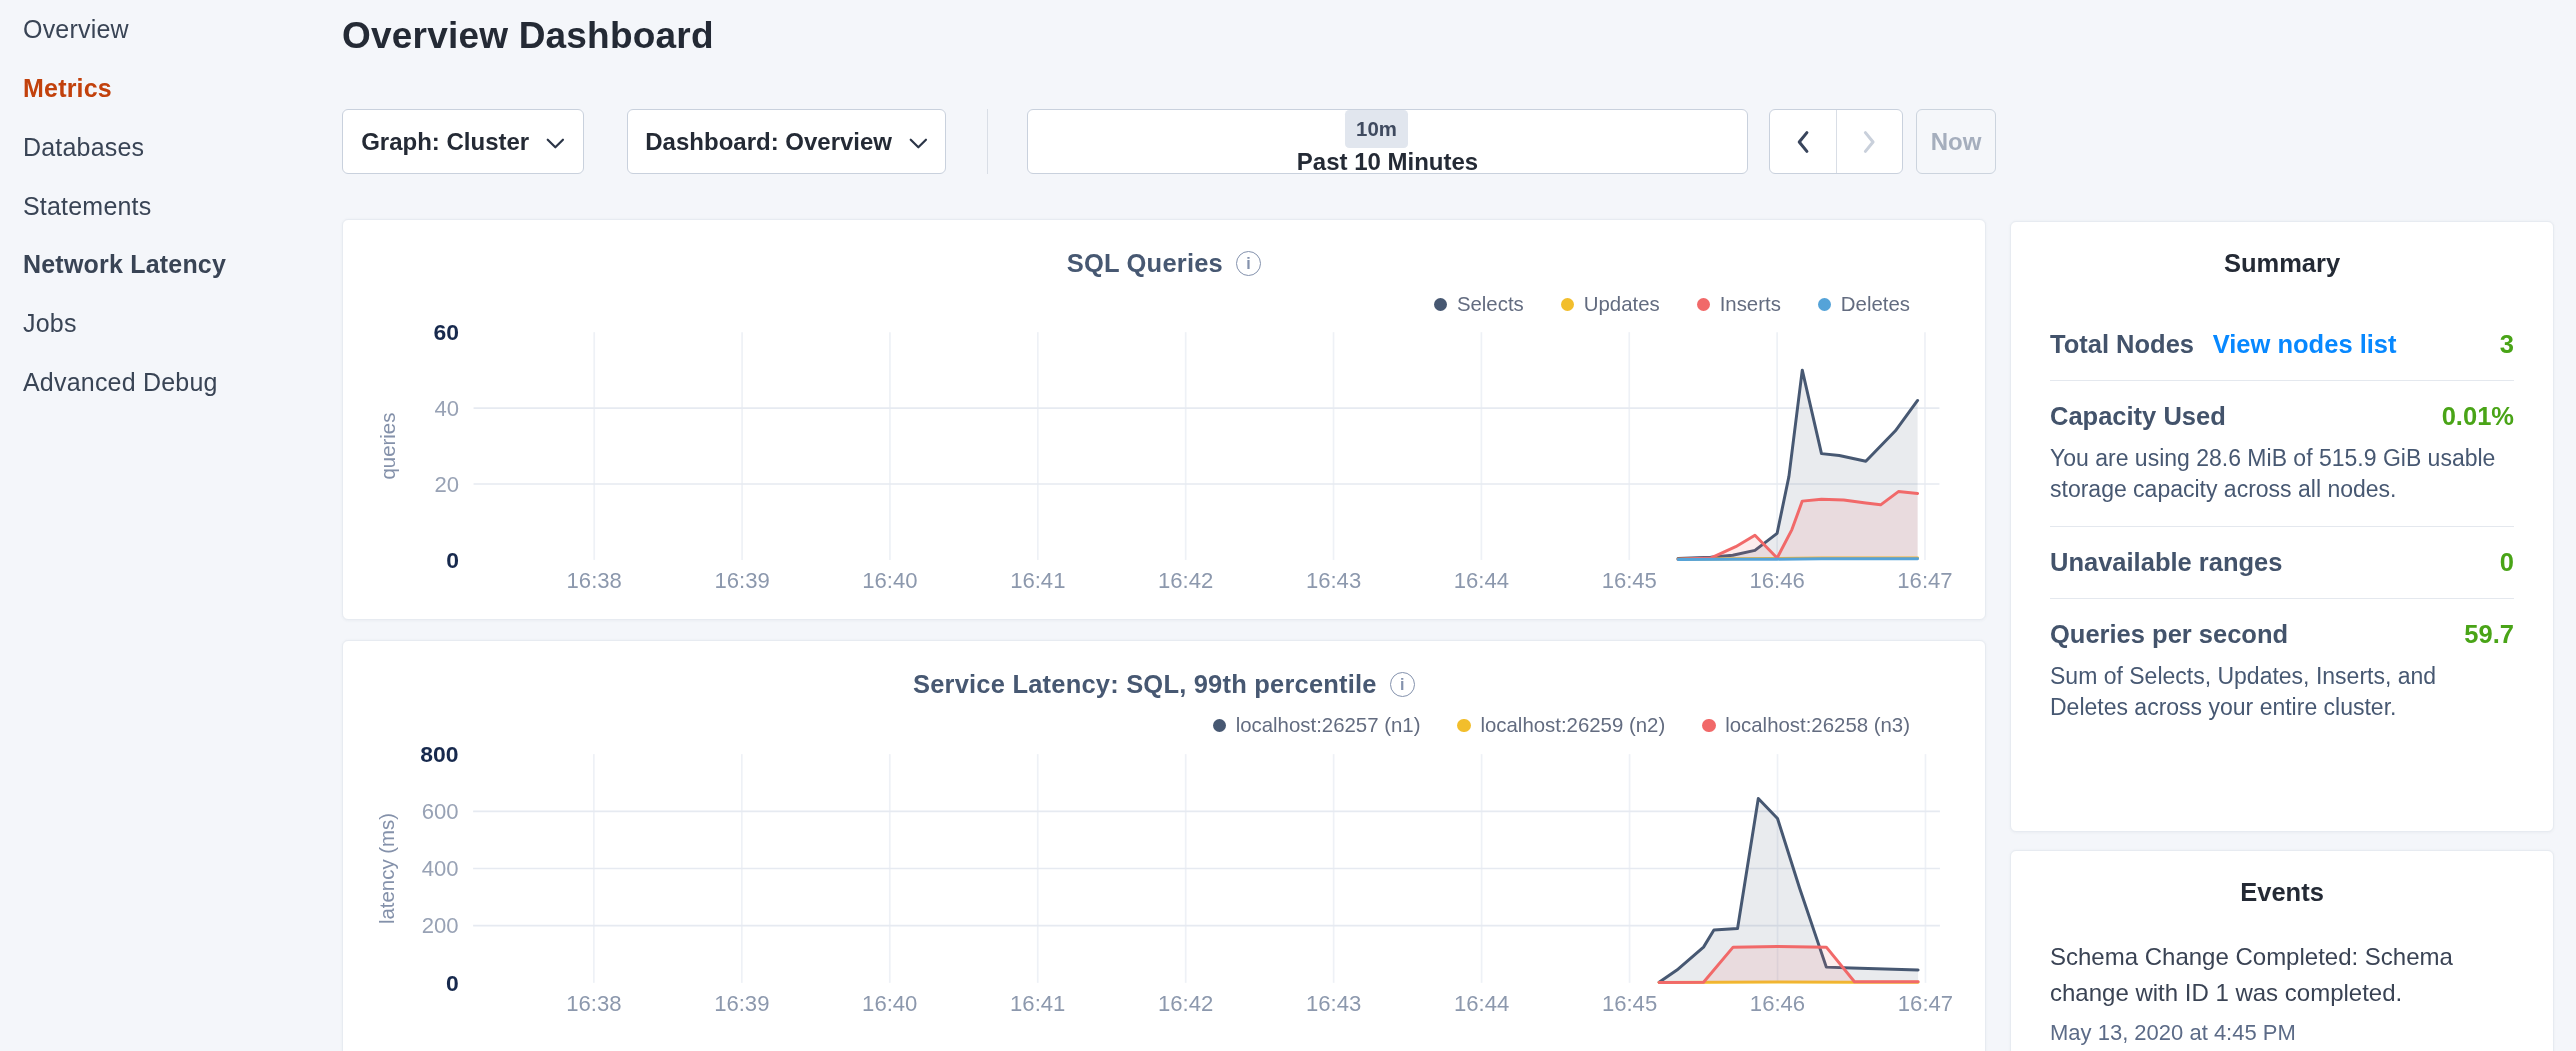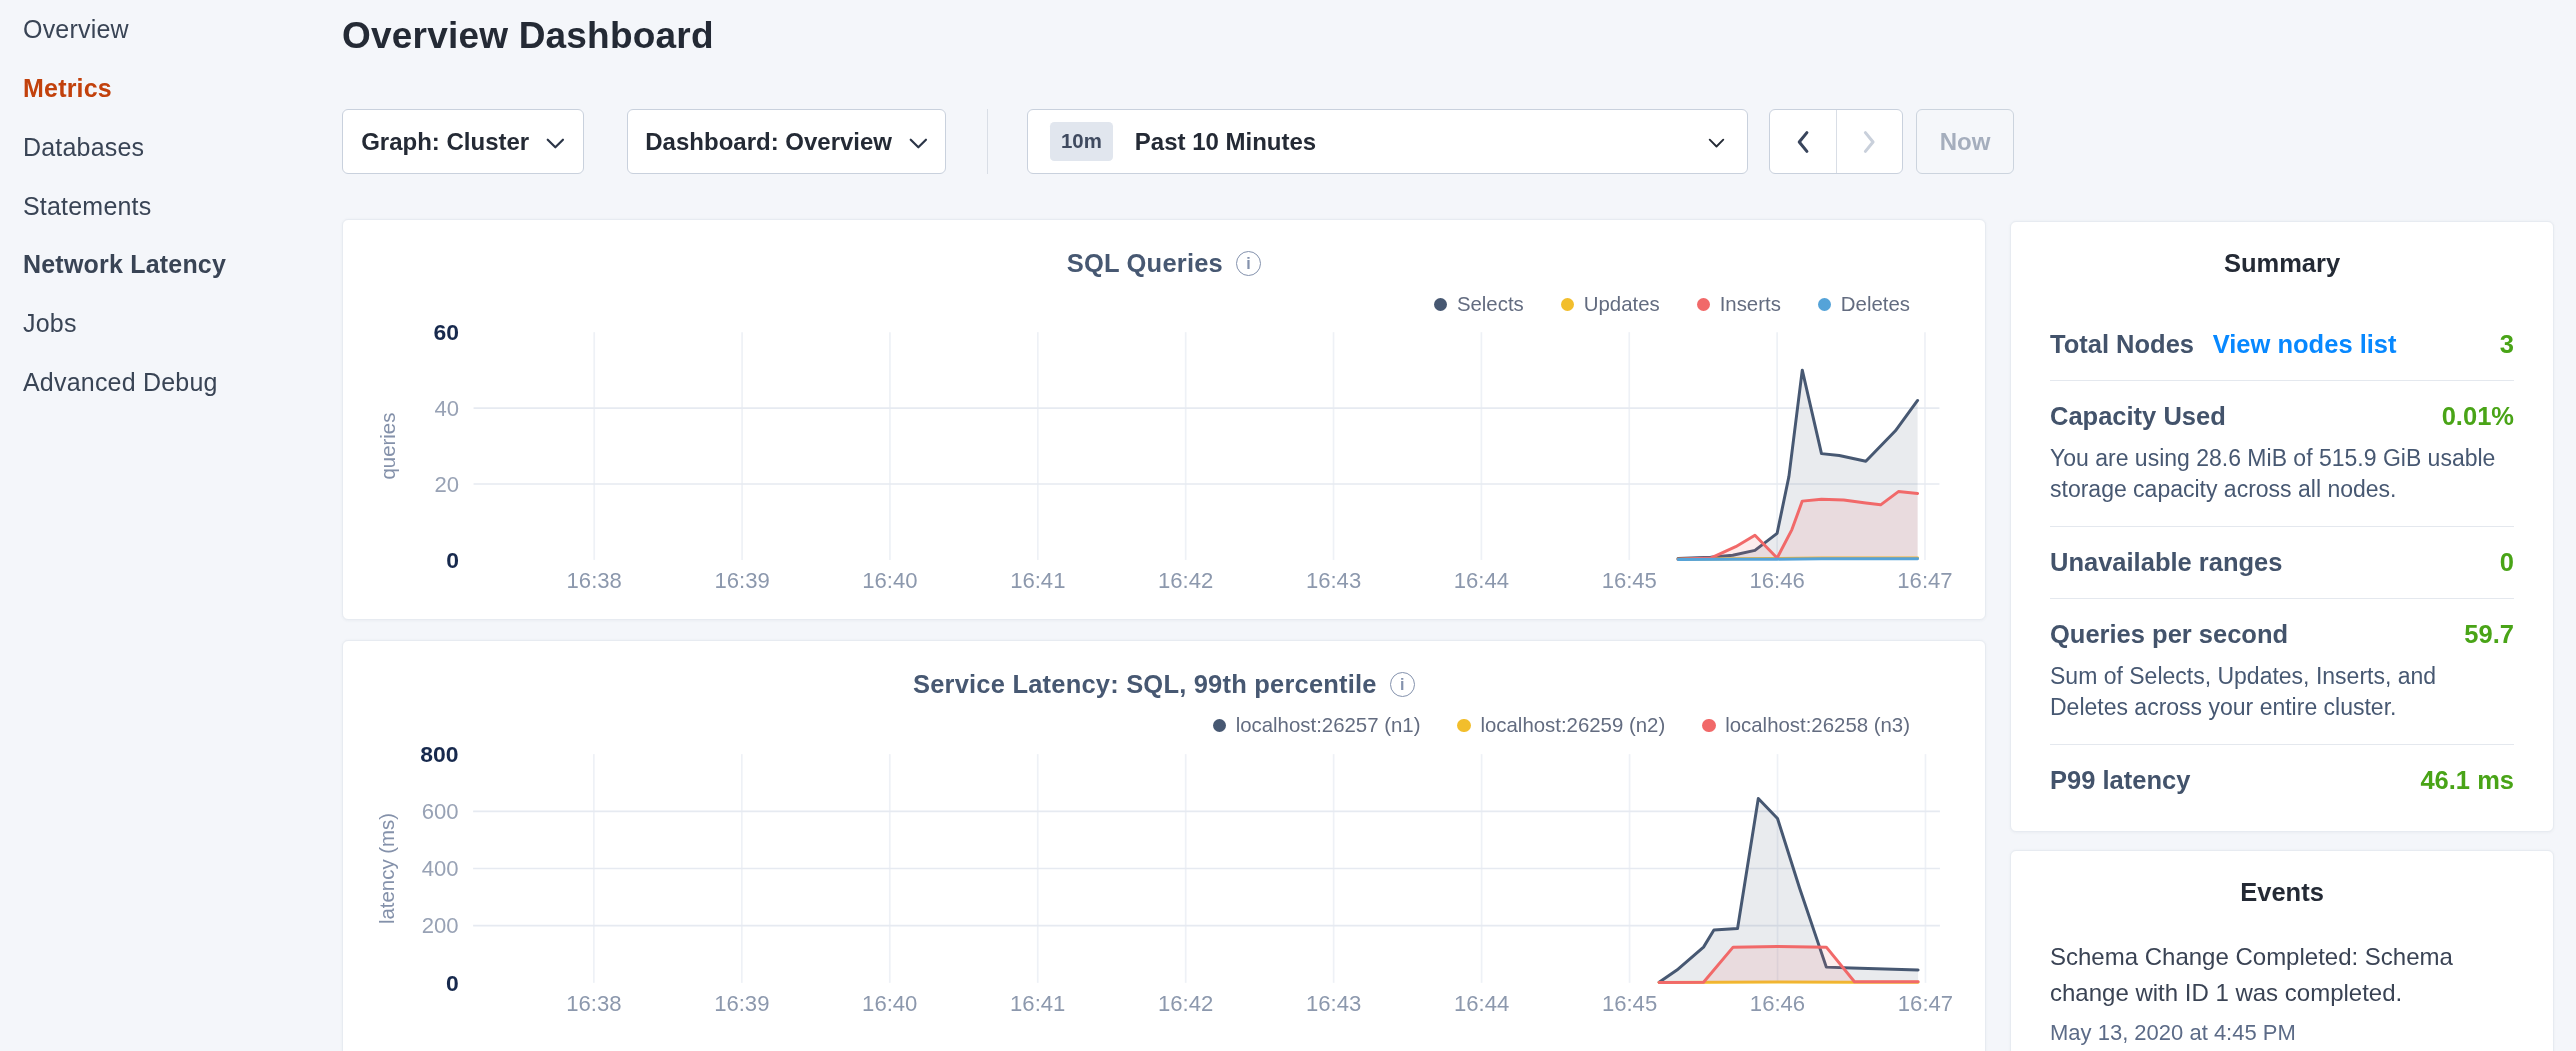--- a/index.html
+++ b/index.html
@@ -27,32 +27,32 @@
   #toolbar { position:absolute; left:0; top:109px; height:65px; width:1672px; }
   .tbtn {
     position:absolute; top:0; height:65px;
     background:#ffffff; border:0.9px solid #c9d1dd; border-radius:6px;
     display:flex; align-items:center; justify-content:center;
     font-family:"Liberation Sans", sans-serif;
     font-size:24px; font-weight:700; color:#242a35; cursor:pointer;
   }
   .tbtn .chev { margin-left:17px; margin-top:3.4px; }
   .vdiv { position:absolute; left:645px; top:0; width:0.9px; height:65px; background:#d9dee6; }
-  #time-select { justify-content:flex-start; padding:0 22px; }
+  #time-select { justify-content:flex-start; padding:0 22px;flex-direction:column; }
   #time-badge {
     background:#e1e6ee; color:#3f4a5f; font-size:20.4px; font-weight:700;
     border-radius:4.3px; padding:7.7px 11px; margin-right:22px;
   }
   #time-select .chev { margin-left:auto; }
   #pager { position:absolute; left:1427px; top:0; width:134px; height:65px;
     background:#fff; border:0.9px solid #c9d1dd; border-radius:6px; display:flex; }
   .pager-cell { width:50%; display:flex; align-items:center; justify-content:center; cursor:pointer; }
   .pager-cell + .pager-cell { border-left:0.9px solid #d9dee6; }
   #now-btn {
-    position:absolute; left:1574px; top:0; width:98px; height:65px;
+    position:absolute; left:1574px; top:0; width:80px; height:65px;
     background:#f5f7fa; border:0.9px solid #ccd4de; border-radius:6px;
     font-size:24px; font-weight:700; color:#a5aebd;
     display:flex; align-items:center; justify-content:center; cursor:default;
   }
   
   .card {
     position:absolute; background:#ffffff;
     border:0.9px solid #e7ebf1; border-radius:6px;
     box-shadow:0 0.9px 2.6px rgba(60,75,100,.05);
   }
@@ -294,26 +294,20 @@
           <span class="sum-value">0</span>
         </div>
       </div>
       <div class="sum-row">
         <div class="sum-top">
           <span class="sum-label">Queries per second</span>
           <span class="sum-value">59.7</span>
         </div>
         <div class="sum-desc">Sum of Selects, Updates, Inserts, and Deletes across your entire cluster.</div>
       </div>
-      <div class="sum-row">
-        <div class="sum-top">
-          <span class="sum-label">P99 latency</span>
-          <span class="sum-value">46.1 ms</span>
-        </div>
-      </div>
     </div>
 </section>
 
 <section class="card panel-card" id="events-card">
   <h2 class="panel-title">Events</h2>
   <div id="events-list">
       <div class="event-item">
         <div class="event-text">Schema Change Completed: Schema change with ID 1 was completed.</div>
         <div class="event-time">May 13, 2020 at 4:45 PM</div>
       </div>

